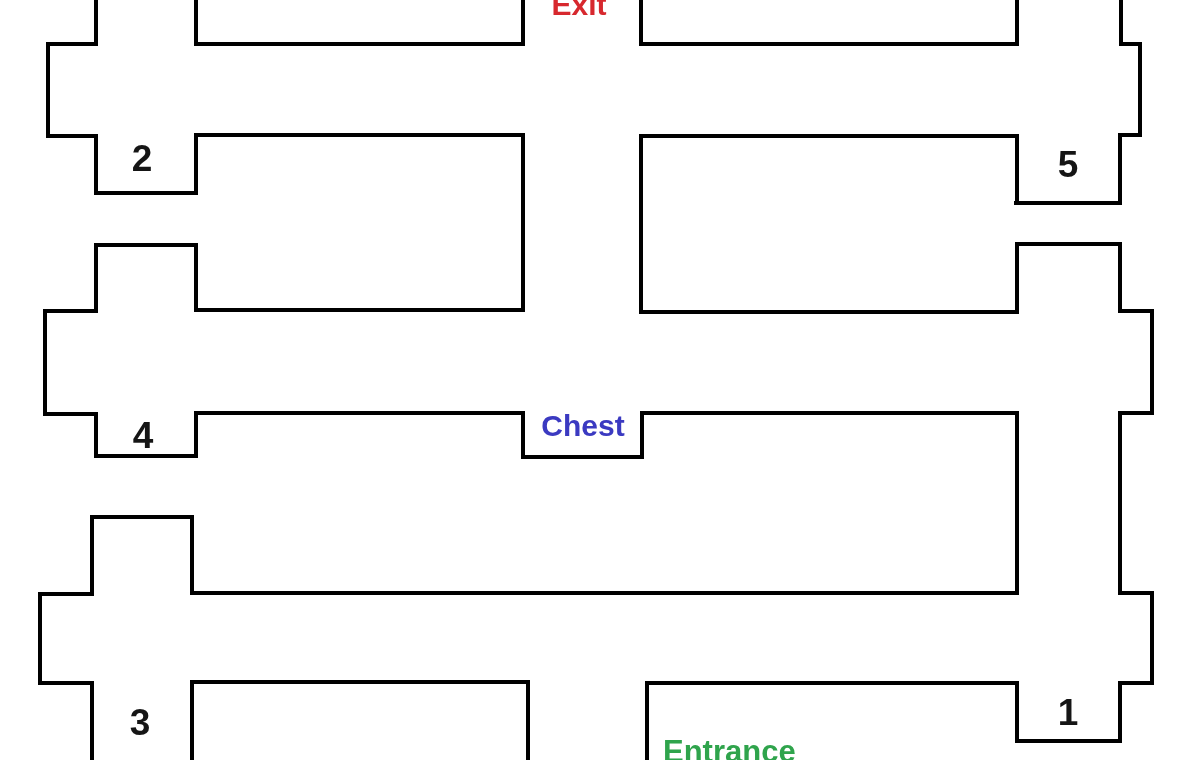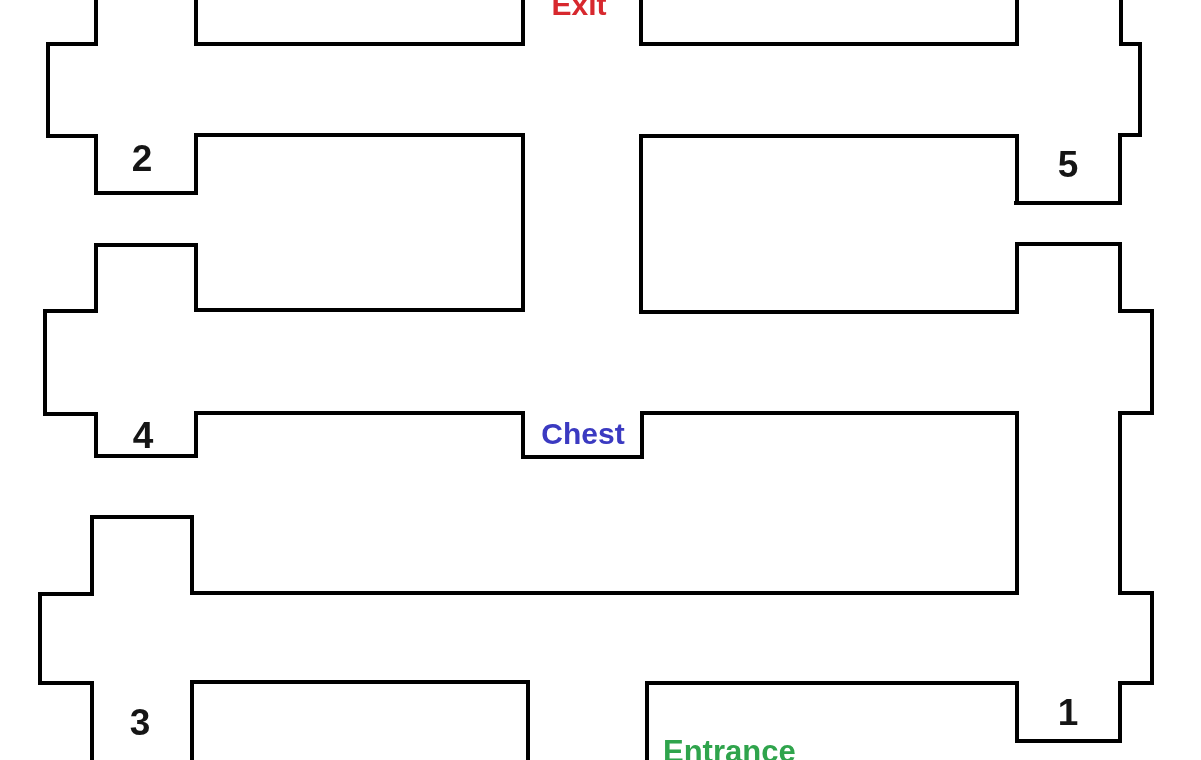--- a/index.html
+++ b/index.html
@@ -10,21 +10,21 @@
   }
   .stage{position:absolute;left:0;top:0;width:1201px;height:760px;}
   #maze-svg{position:absolute;left:0;top:0;}
   .map-label{
     position:absolute;
     font-weight:bold;
     line-height:1;
     white-space:nowrap;
     user-select:none;
   }
-  .map-label.centered{transform:translate(-50%,-50%);margin-top:8px;}
+  .map-label.centered{transform:translate(-50%,-50%);}
   .marker{
     position:absolute;
     font-weight:bold;
     line-height:1;
     transform:translate(-50%,-50%);
     white-space:nowrap;
     user-select:none;
   }
 </style>
 </head>

